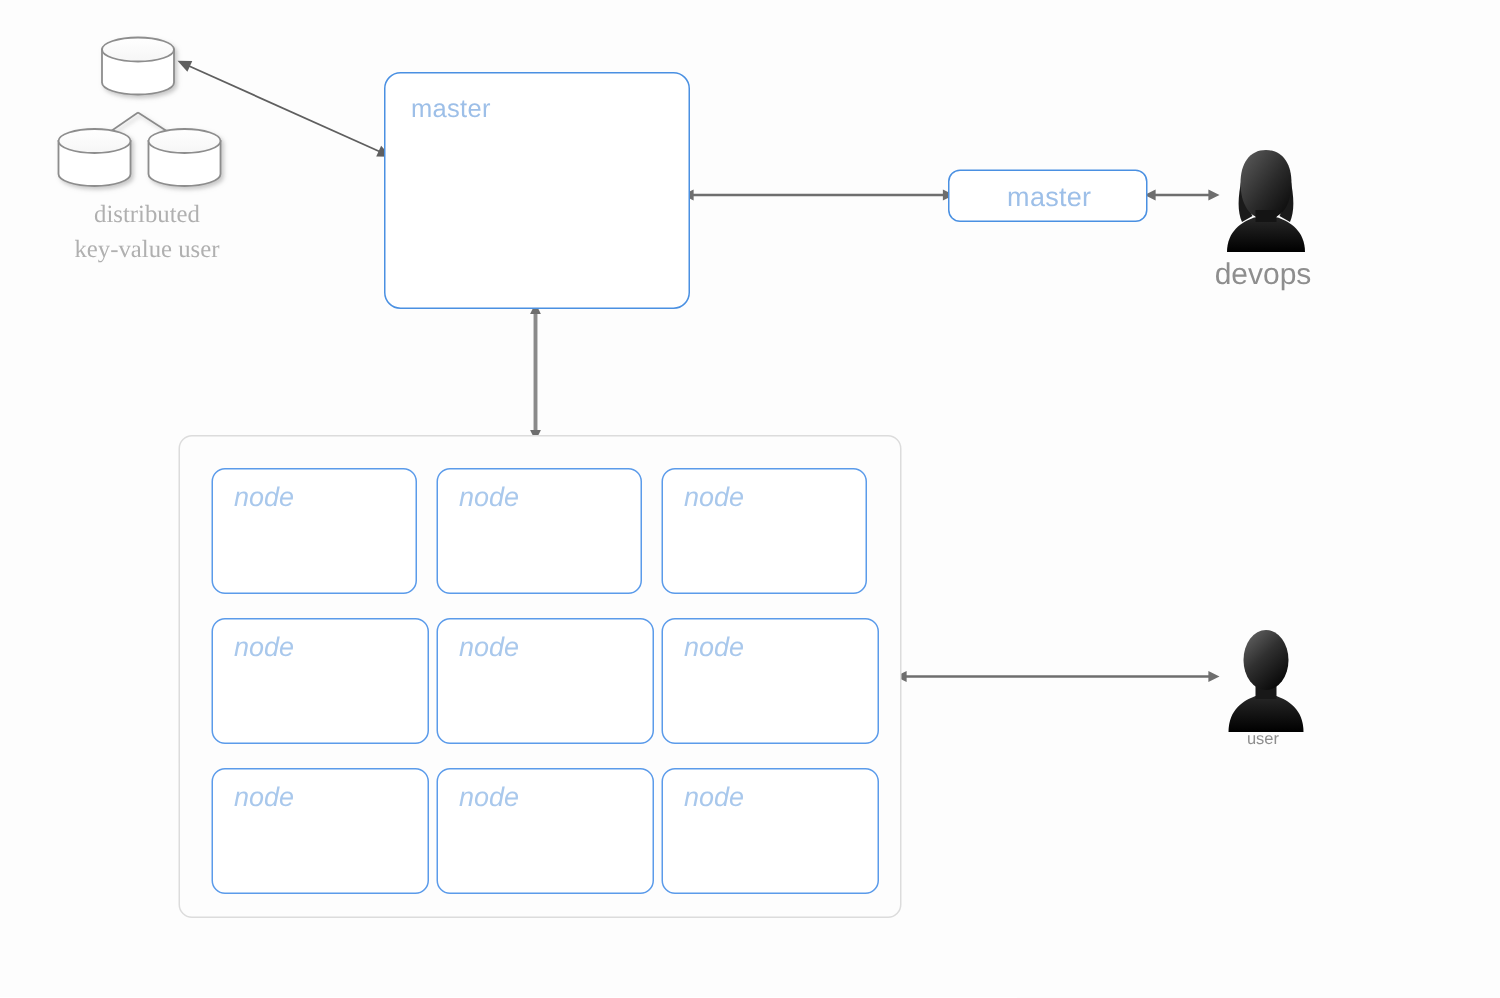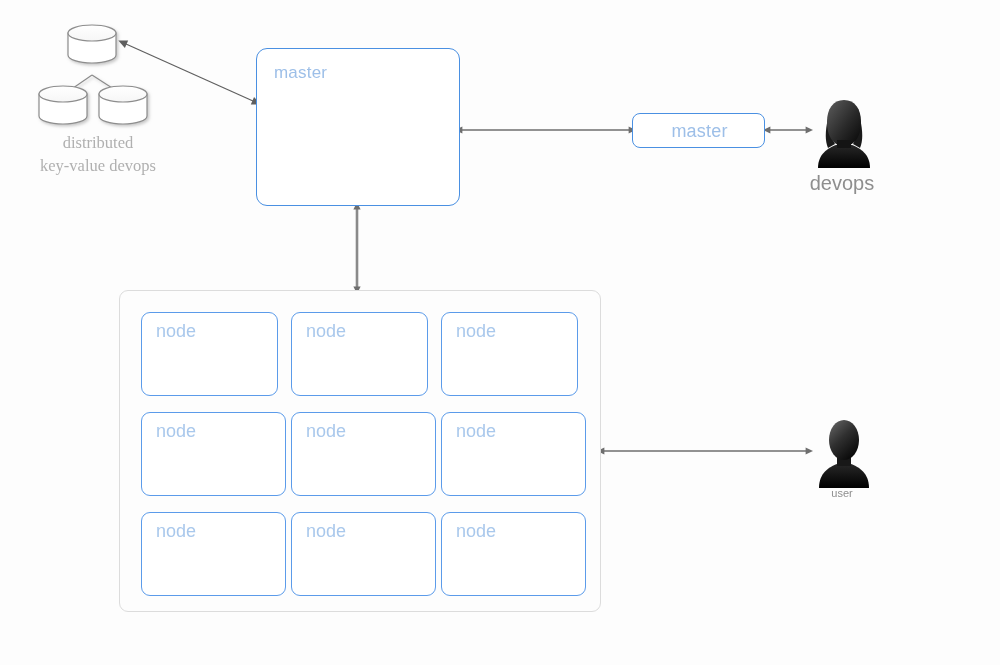--- a/index.html
+++ b/index.html
@@ -81,20 +81,21 @@
     border: 1.4px solid #dcdcdc;
     border-radius: 9px;
     background: #fdfdfd;
   }
   .node-box {
     position: absolute;
     box-sizing: border-box;
     border: 1.5px solid #5b9bea;
     border-radius: 9px;
     background: #ffffff;
+    font-style: italic;
   }
   .node-box .box-label {
     position: absolute;
     left: 14px;
     top: 8px;
     font-size: 18px;
     color: #a9c8ec;
     white-space: nowrap;
   }
   
@@ -204,21 +205,21 @@
 
     <line x1="462" y1="130" x2="629" y2="130" stroke="#6e6e6e" stroke-width="1.6" marker-start="url(#arrowStart)" marker-end="url(#arrowEnd)"></line>
 
     <line x1="770" y1="130" x2="806" y2="130" stroke="#6e6e6e" stroke-width="1.6" marker-start="url(#arrowStart)" marker-end="url(#arrowEnd)"></line>
 
     <line x1="357" y1="209" x2="357" y2="287" stroke="#8a8a8a" stroke-width="2.6" marker-start="url(#arrowStart)" marker-end="url(#arrowEnd)"></line>
 
     <line x1="604" y1="451" x2="806" y2="451" stroke="#6e6e6e" stroke-width="1.6" marker-start="url(#arrowStart)" marker-end="url(#arrowEnd)"></line>
   </svg>
 
-  <div class="caption" id="kv-caption"><span>distributed</span><br><span>key-value devops</span></div>
+  <div class="caption" id="kv-caption"><span>distributed</span><br><span>key-value user</span></div>
 
   <div class="blue-box" id="master-box">
     <span class="box-label">master</span>
   </div>
 
   <div class="blue-box" id="kubectl-box">
     <span class="box-label">master</span>
   </div>
 
   <div id="node-cluster">

